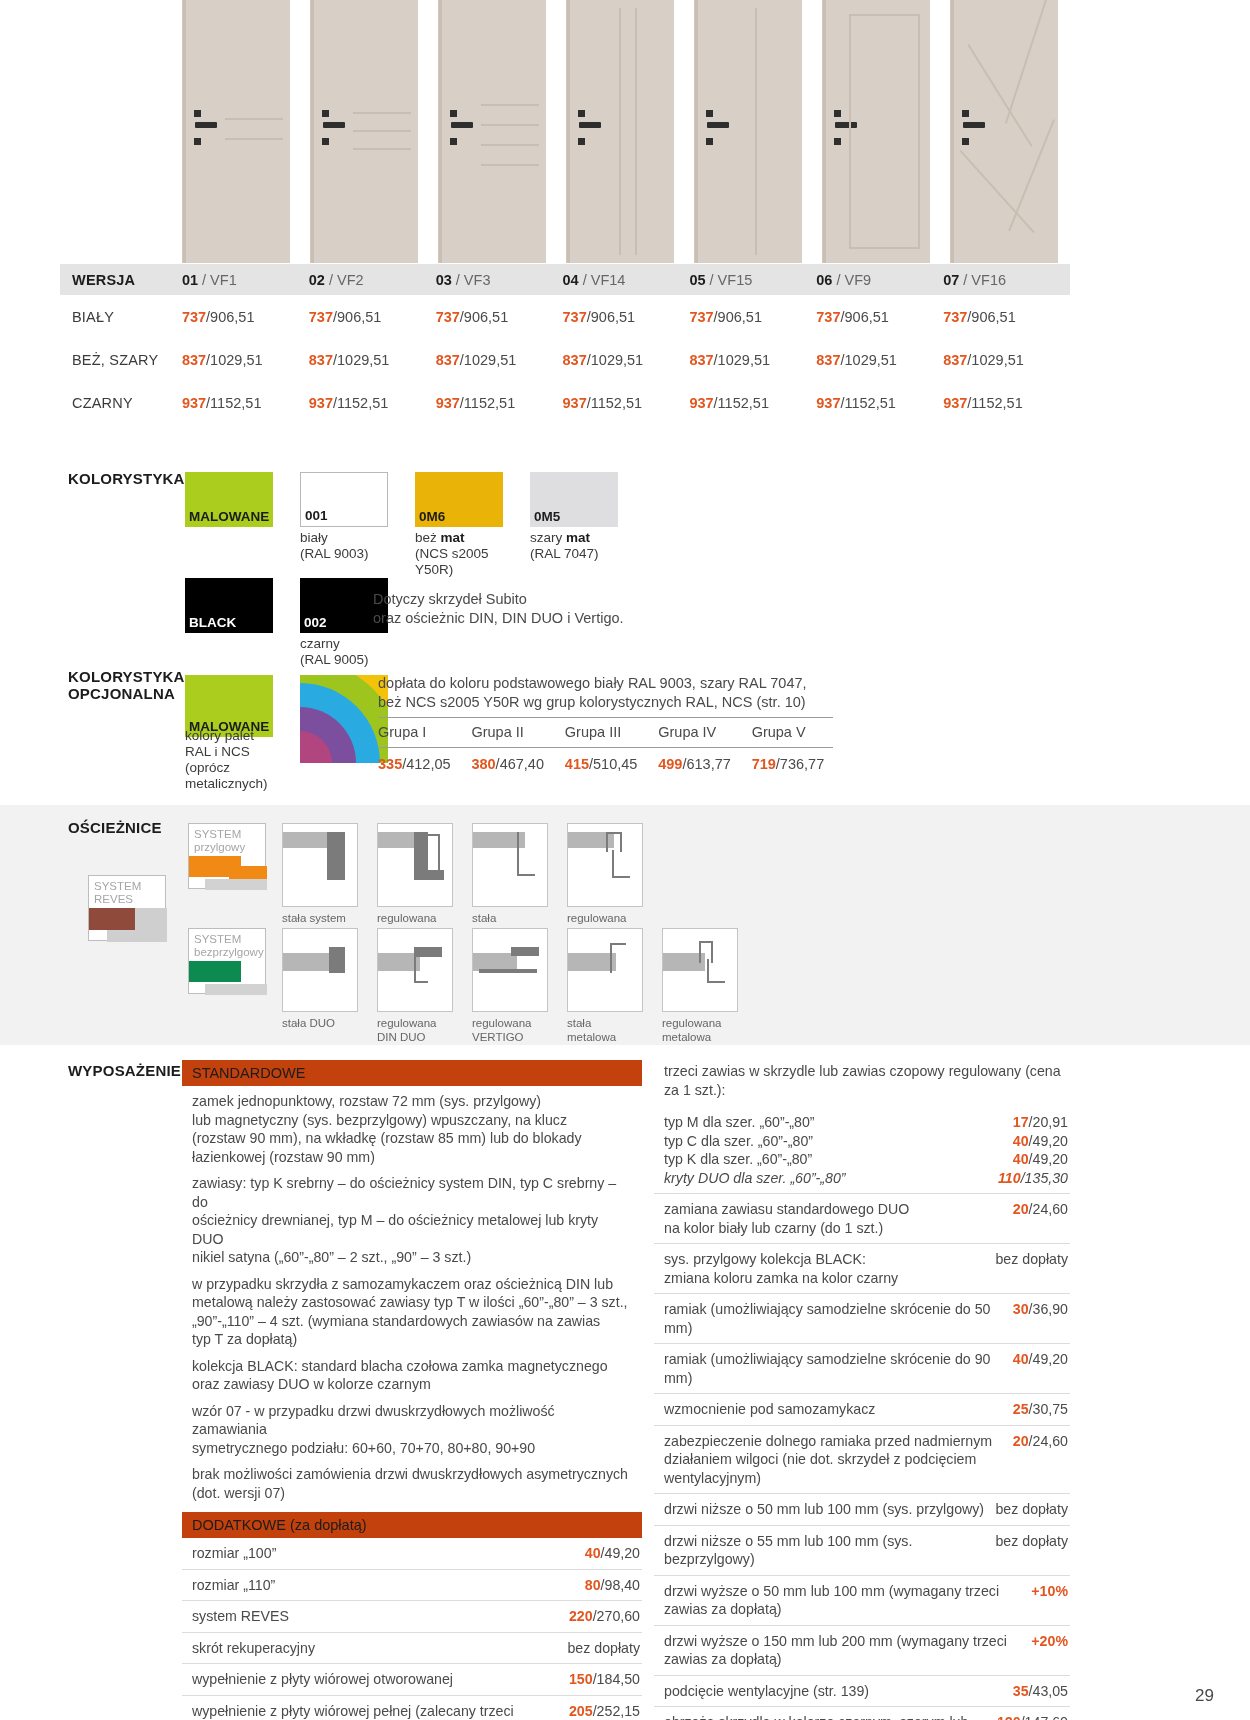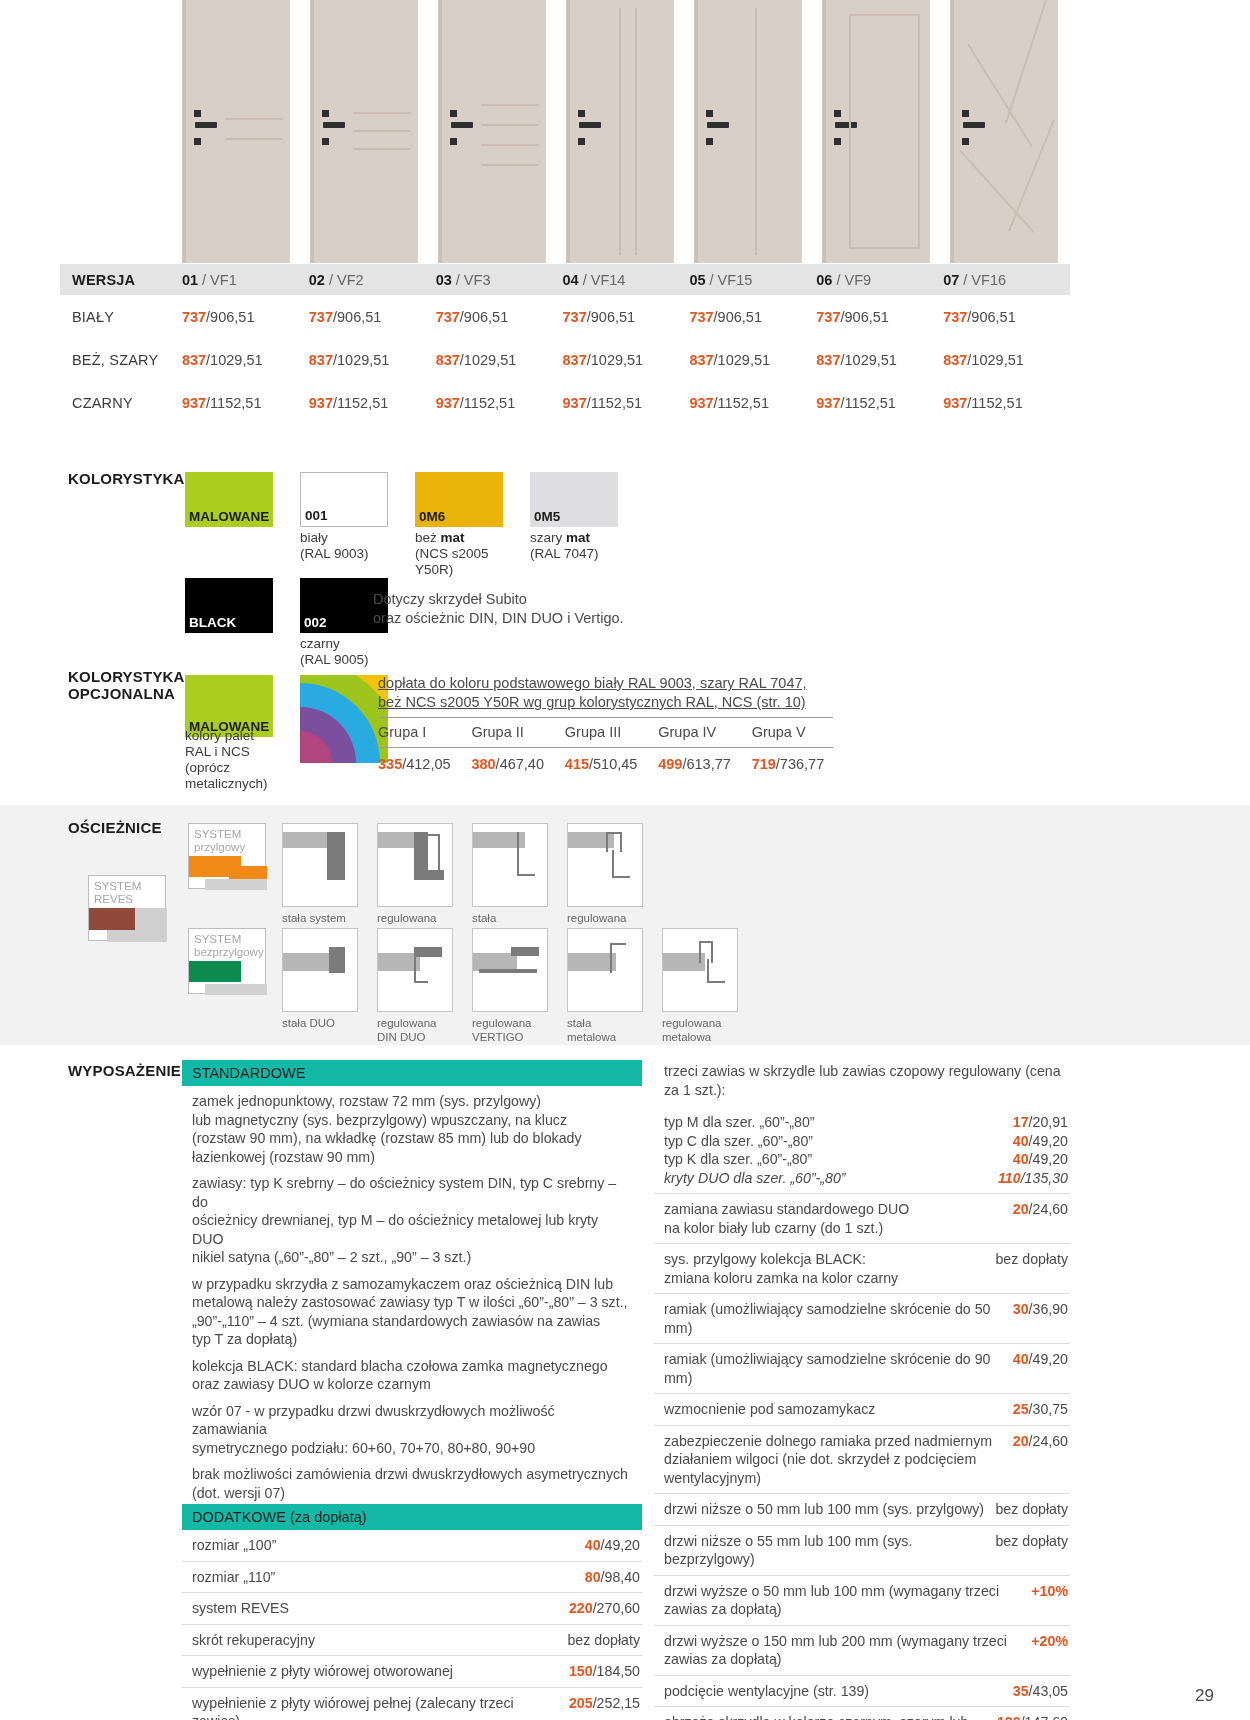--- a/index.html
+++ b/index.html
@@ -60,21 +60,21 @@
   .black-row { position:absolute; left:117px; top:108px; display:flex; gap:27px; }
   .note-subito { position:absolute; left:305px; top:120px; font-size:14.5px; line-height:19px; color:#4a4a4a; }
 
   
   .kopt-label { position:absolute; left:0px; top:198px; }
   .kopt-sw { position:absolute; left:117px; top:205px; display:flex; gap:27px; }
   .rainbow { width:88px; height:88px; position:relative; overflow:hidden; }
   .rainbow i { position:absolute; left:0; bottom:0; border-radius:0 100% 0 0; display:block; }
   .rainbow-cap { position:absolute; left:117px; top:258px; width:95px; font-size:13.5px; line-height:16px; color:#3b3b3b; }
 
-  .gr-note { position:absolute; left:310px; top:204px; width:455px; font-size:14.5px; line-height:19px; color:#4a4a4a;text-decoration:underline; }
+  .gr-note { position:absolute; left:310px; top:204px; width:455px; font-size:14.5px; line-height:19px; color:#4a4a4a; }
   .gr-table { position:absolute; left:310px; top:247px; width:455px; }
   .gr-hr { border-top:1px solid #9b9b9b; }
   .gr-row { display:flex;gap:12px; }
   .gr-row .gc { width:84px; font-size:14.5px; color:#4a4a4a; }
   .gr-row.h .gc { padding:6px 0 7px 0; color:#4a4a4a; }
   .gr-row.v .gc { padding:8px 0 0 0; }
   .gr-row.v .gc .num { color:#e2561f; font-weight:bold; }
   .gr-row.v .gc { color:#4a4a4a; }
 
   
@@ -97,21 +97,21 @@
   .fr .cap { font-size:11.5px; line-height:14px; color:#666; padding-top:4px; }
   .wall { position:absolute; background:#b6b6b6; }
   .prof { position:absolute; background:#7b7b7b; }
   .profline { position:absolute; border:2px solid #7b7b7b; }
 
   
   .wyp-label { position:absolute; left:68px; top:1062px; }
   .wyp { position:absolute; left:182px; top:1060px; width:888px; display:flex; gap:12px; }
   .col { width:460px; }
   .col.right { width:416px; }
-  .bar { background:#14b8a6; font-size:14.5px; color:#1c1c1c; padding:5px 0 5px 10px; }
+  .bar { background:#c2410c; font-size:14.5px; color:#1c1c1c; padding:5px 0 5px 10px; }
   .p { font-size:14.2px; line-height:18.5px; color:#4a4a4a; padding:6px 10px 2px 10px; }
   .lrow { display:flex; justify-content:space-between; align-items:flex-start;
           font-size:14.2px; line-height:18.5px; color:#4a4a4a; padding:6px 2px 6px 10px;
           border-bottom:1px solid #dcdcdc; }
   .lrow .tx { padding-right:10px; }
   .lrow .pr { white-space:nowrap; text-align:right; }
   .lrow .pr .num { color:#e2561f; font-weight:bold; }
   .lrow .pr.free { color:#4a4a4a; }
   .lrow .pr.pct { color:#e2561f; font-weight:bold; }
   .rhead { font-size:14.2px; line-height:18.5px; color:#4a4a4a; padding:2px 2px 8px 10px; }
@@ -443,21 +443,21 @@
 metalową należy zastosować zawiasy typ T w ilości „60”-„80” – 3 szt.,
 „90”-„110” – 4 szt. (wymiana standardowych zawiasów na zawias
 typ T za dopłatą)</div>
       <div class="p" style="white-space:pre-line">kolekcja BLACK: standard blacha czołowa zamka magnetycznego
 oraz zawiasy DUO w kolorze czarnym</div>
       <div class="p" style="white-space:pre-line">wzór 07 - w przypadku drzwi dwuskrzydłowych możliwość zamawiania
 symetrycznego podziału: 60+60, 70+70, 80+80, 90+90</div>
       <div class="p" style="white-space:pre-line">brak możliwości zamówienia drzwi dwuskrzydłowych asymetrycznych
 (dot. wersji 07)</div>
 
-      <div class="bar" style="">DODATKOWE (za dopłatą)</div>
+      <div class="bar" style="margin-top:8px;">DODATKOWE (za dopłatą)</div>
 
       <div class="lrow">
         <div class="tx">rozmiar „100”</div>
         <div class="pr"><span class="num">40</span><span>/49,20</span></div>
       </div>
       <div class="lrow">
         <div class="tx">rozmiar „110”</div>
         <div class="pr"><span class="num">80</span><span>/98,40</span></div>
       </div>
       <div class="lrow">

